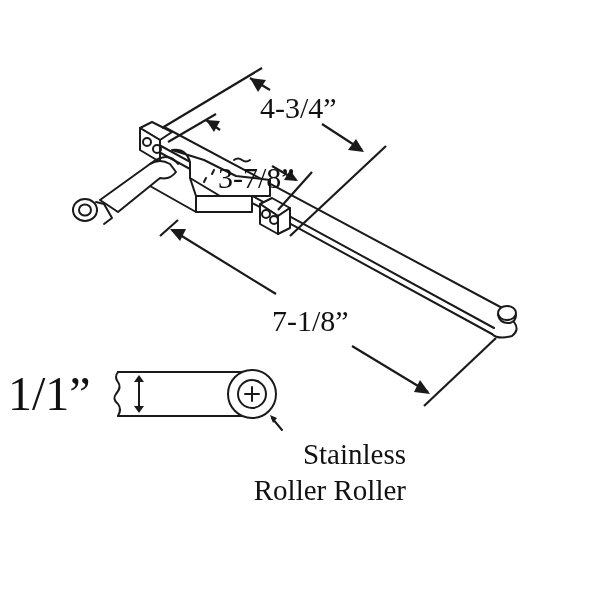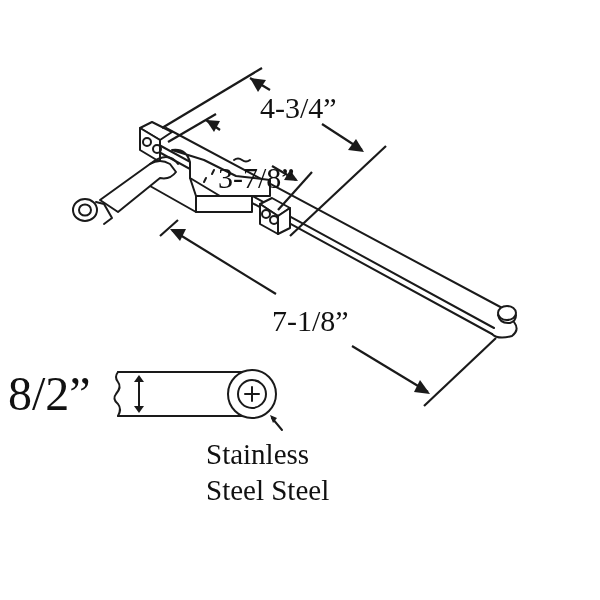--- a/index.html
+++ b/index.html
@@ -4,21 +4,21 @@
 <style>
   html, body { margin: 0; padding: 0; background: #ffffff; }
   body { width: 600px; height: 600px; position: relative; overflow: hidden; font-family: "Liberation Serif", serif; }
   #diagram { position: absolute; left: 0; top: 0; width: 600px; height: 600px; }
   .ln { stroke: #1a1a1a; stroke-width: 2; fill: none; stroke-linecap: round; stroke-linejoin: round; }
   .lnw { stroke: #1a1a1a; stroke-width: 2; fill: #ffffff; stroke-linejoin: round; }
   .dim { stroke: #1a1a1a; stroke-width: 2.2; fill: none; }
   .lbl { position: absolute; color: #111; font-family: "Liberation Serif", serif; white-space: nowrap; line-height: 1; }
   .big { font-size: 30px; }
   .huge { font-size: 48px; }
-  .cap { font-size: 29px; text-align: left; }
+  .cap { font-size: 29px; text-align: right; }
 </style>
 </head>
 <body>
 
 <svg id="diagram" viewBox="0 0 600 600" xmlns="http://www.w3.org/2000/svg">
 
   <g>
     <path class="ln" d="M166 128 L506 310"></path>
     <path class="ln" d="M150 140 L494 328"></path>
     <path class="ln" d="M148 146 L492 334"></path>
@@ -96,16 +96,16 @@
     <circle class="ln" cx="252" cy="394" r="14"></circle>
     <path class="ln" d="M245 394 L259 394 M252 387 L252 401"></path>
     <path class="ln" d="M272 418 L282 430"></path>
     <polygon points="270,415 277,418 273,423" fill="#1a1a1a"></polygon>
   </g>
 </svg>
 
 <div class="lbl big" style="left:260px; top:93px;">4-3/4”</div>
 <div class="lbl big" style="left:218px; top:138px;margin-top:25px;">3-7/8”</div>
 <div class="lbl big" style="left:272px; top:306px;">7-1/8”</div>
-<div class="lbl huge" style="left:8px; top:370px;">8/2”</div>
+<div class="lbl huge" style="left:8px; top:370px;">1/1”</div>
 
 <div class="lbl cap" style="left:206px; top:440px; width:200px;">Stainless</div>
-<div class="lbl cap" style="left:206px; top:476px; width:200px;">Steel Steel</div>
+<div class="lbl cap" style="left:206px; top:476px; width:200px;">Roller Roller</div>
 
 </body></html>

